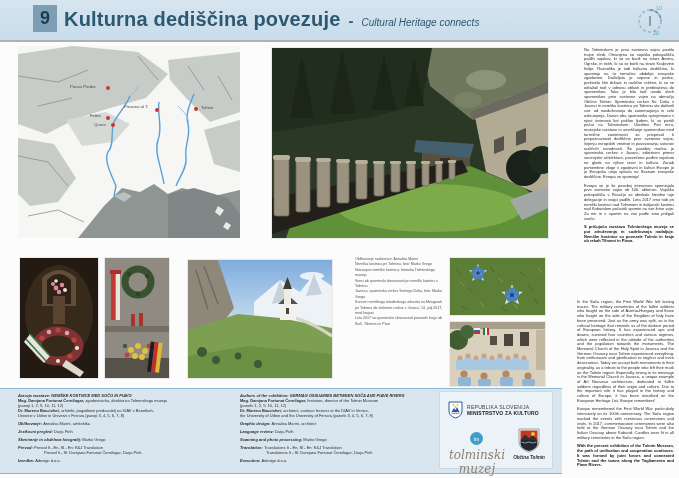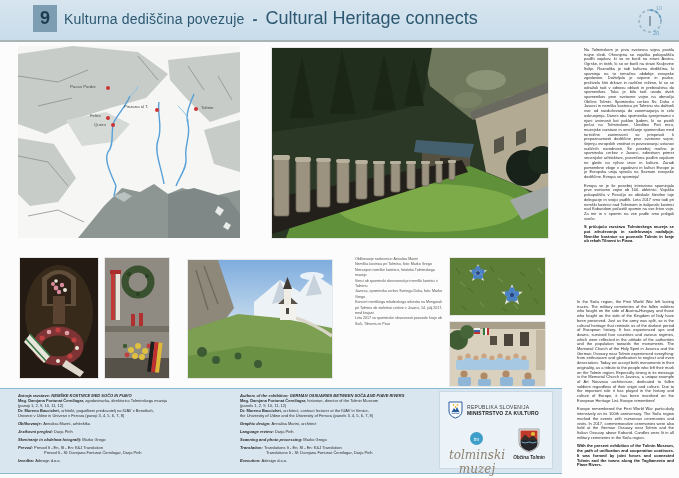--- a/index.html
+++ b/index.html
@@ -4,23 +4,23 @@
 <style>
   html,body{margin:0;padding:0;background:#e9e9e6;}
   .poster{position:relative;width:679px;height:478px;background:#fbfcfb;overflow:hidden;
           font-family:"Liberation Sans",sans-serif;}
   
   .header{position:absolute;left:0;top:0;width:679px;height:40px;
           background:linear-gradient(#d7e5ef,#c8dcea);border-bottom:2px solid #a9b3b4;}
   .numbox{position:absolute;left:33px;top:5px;width:24px;height:27px;background:#7d9eb2;
           color:#1d3b4d;font-size:18px;font-weight:bold;display:flex;align-items:center;justify-content:center;}
   .titlerow{position:absolute;left:64px;top:8px;display:flex;align-items:baseline;color:#2d5871;}
-  .title-si{font-size:14px;letter-spacing:.2px;}
+  .title-si{font-size:20px;letter-spacing:.2px;font-weight:bold;}
   .title-sep{font-size:15px;margin:0 8px;font-weight:bold;}
-  .title-en{font-size:18px;}
+  .title-en{font-size:10px;font-style:italic;}
   .gauge{position:absolute;right:12px;top:3px;}
   
   .ph{position:absolute;overflow:hidden;box-shadow:0 0 0 1px rgba(0,0,0,.08);}
   
   .txtcol{position:absolute;text-align:justify;color:#2e2e2e;overflow:hidden;}
   .txtcol p{margin:0 0 4px 0;}
   .si-col{left:584px;top:48px;width:90px;height:200px;font-size:4px;line-height:4.7px;}
   .en-col{left:577px;top:300px;width:97px;height:172px;font-size:4px;line-height:4.7px;}
   .boldpar{font-weight:bold;color:#111;}
   

